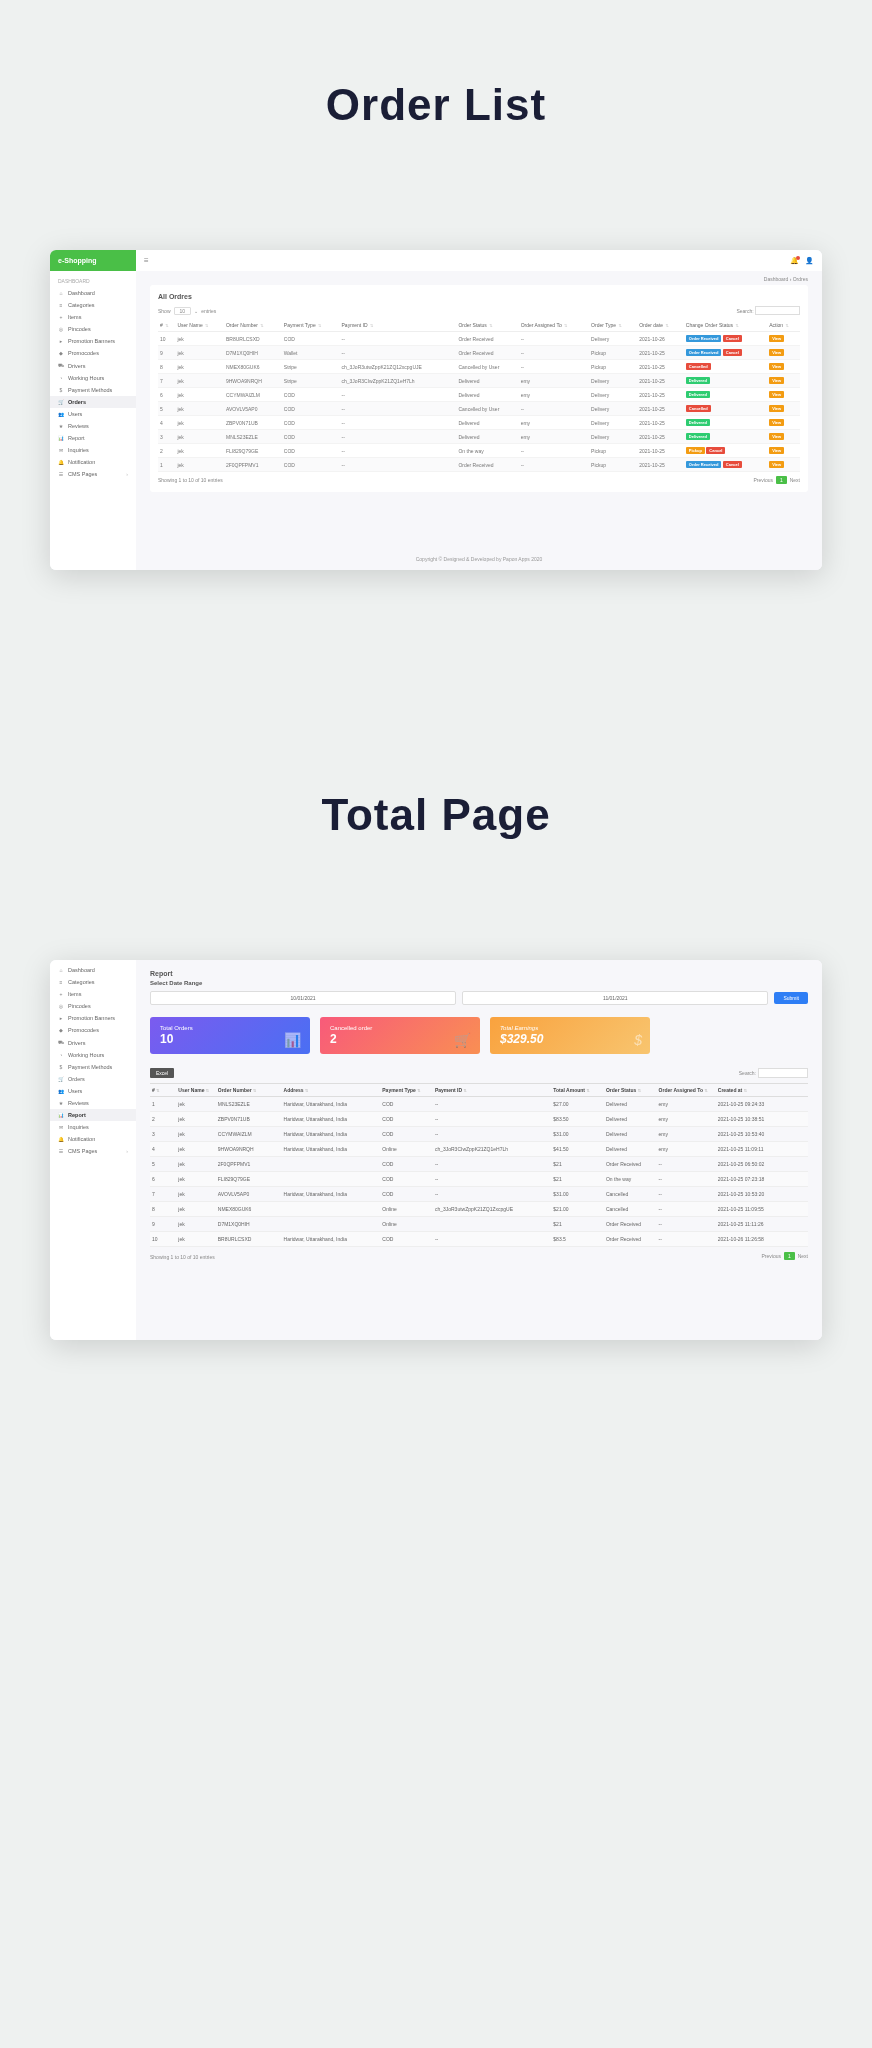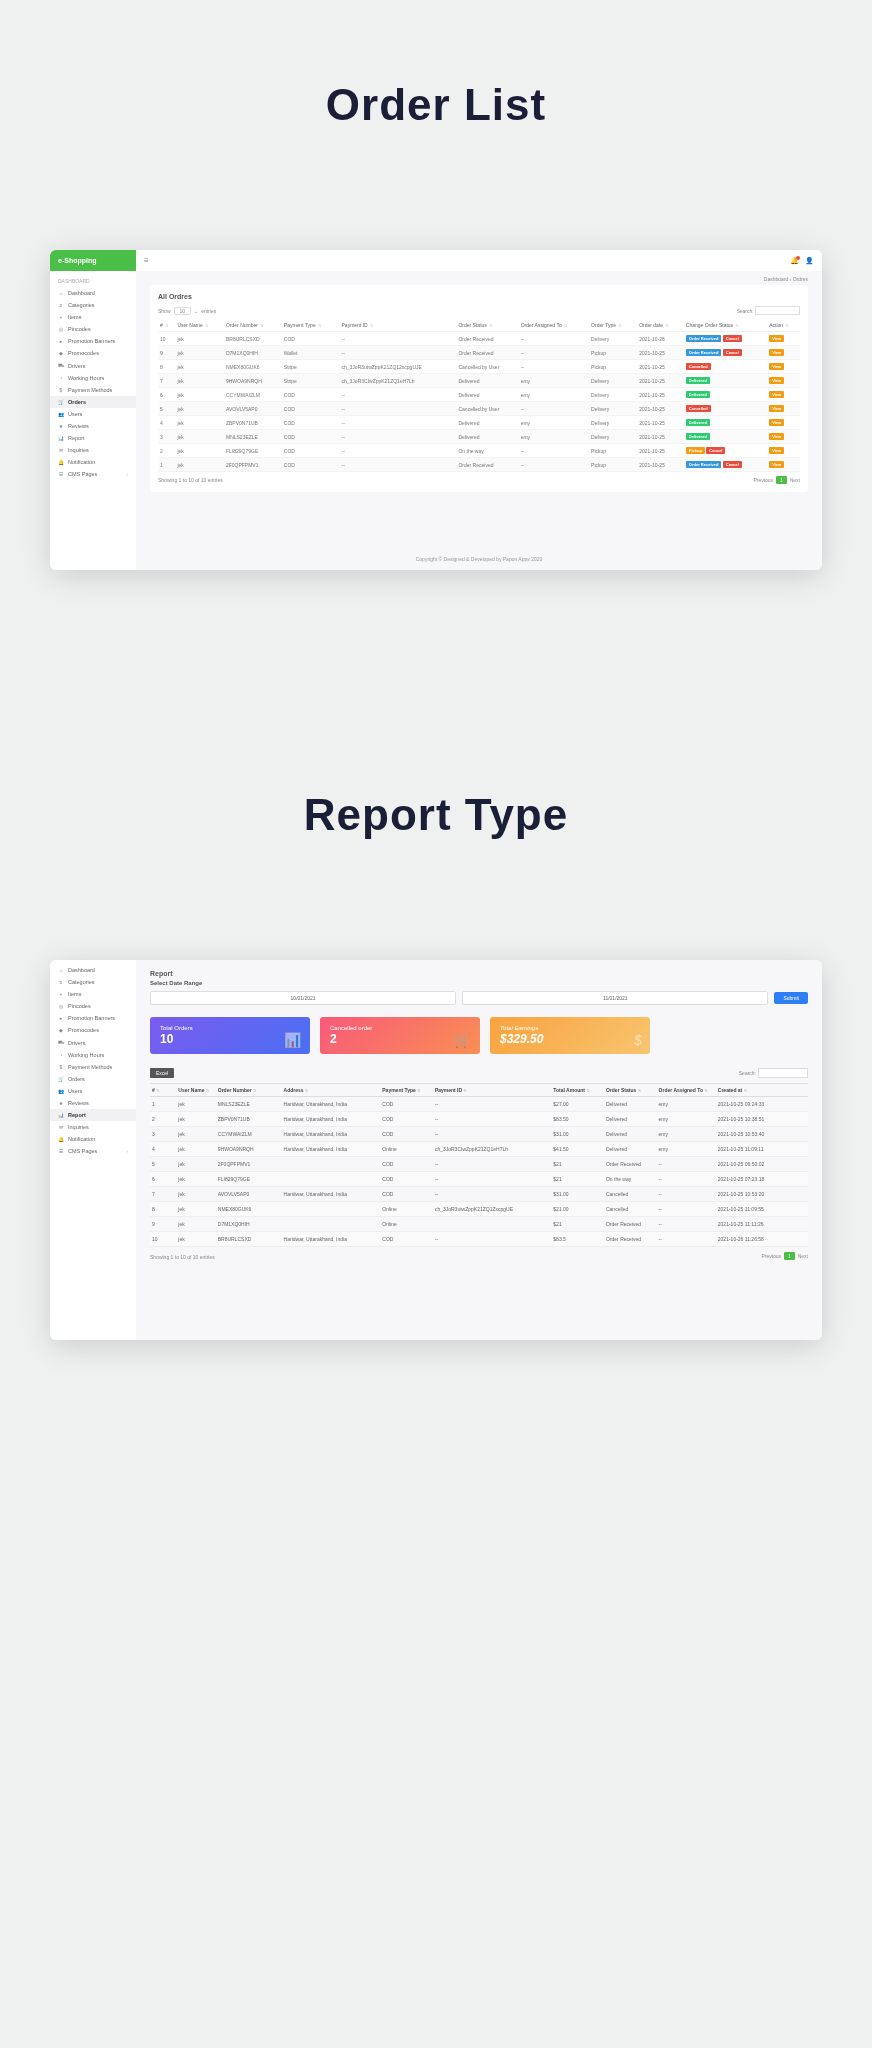--- a/index.html
+++ b/index.html
@@ -351,21 +351,21 @@
               <span>Next</span>
             </div>
           </div>
         </div>
         <div style="flex:1"></div>
         <div class="ol-footer">Copyright © Designed &amp; Developed by Papon Apps 2020</div>
       </div>
     </div>
   </div>
 
-  <h1 class="title">Report Type</h1>
+  <h1 class="title">Total Page</h1>
 
   <div class="shot" style="margin-bottom:60px">
     <div class="rp-wrap">
       <div class="rp-sidebar">
         <div id="rp-nav-items">
             <div class="ol-nav-item">
               <span class="mi">⌂</span>
               <span>Dashboard</span>
             </div>
             <div class="ol-nav-item">

